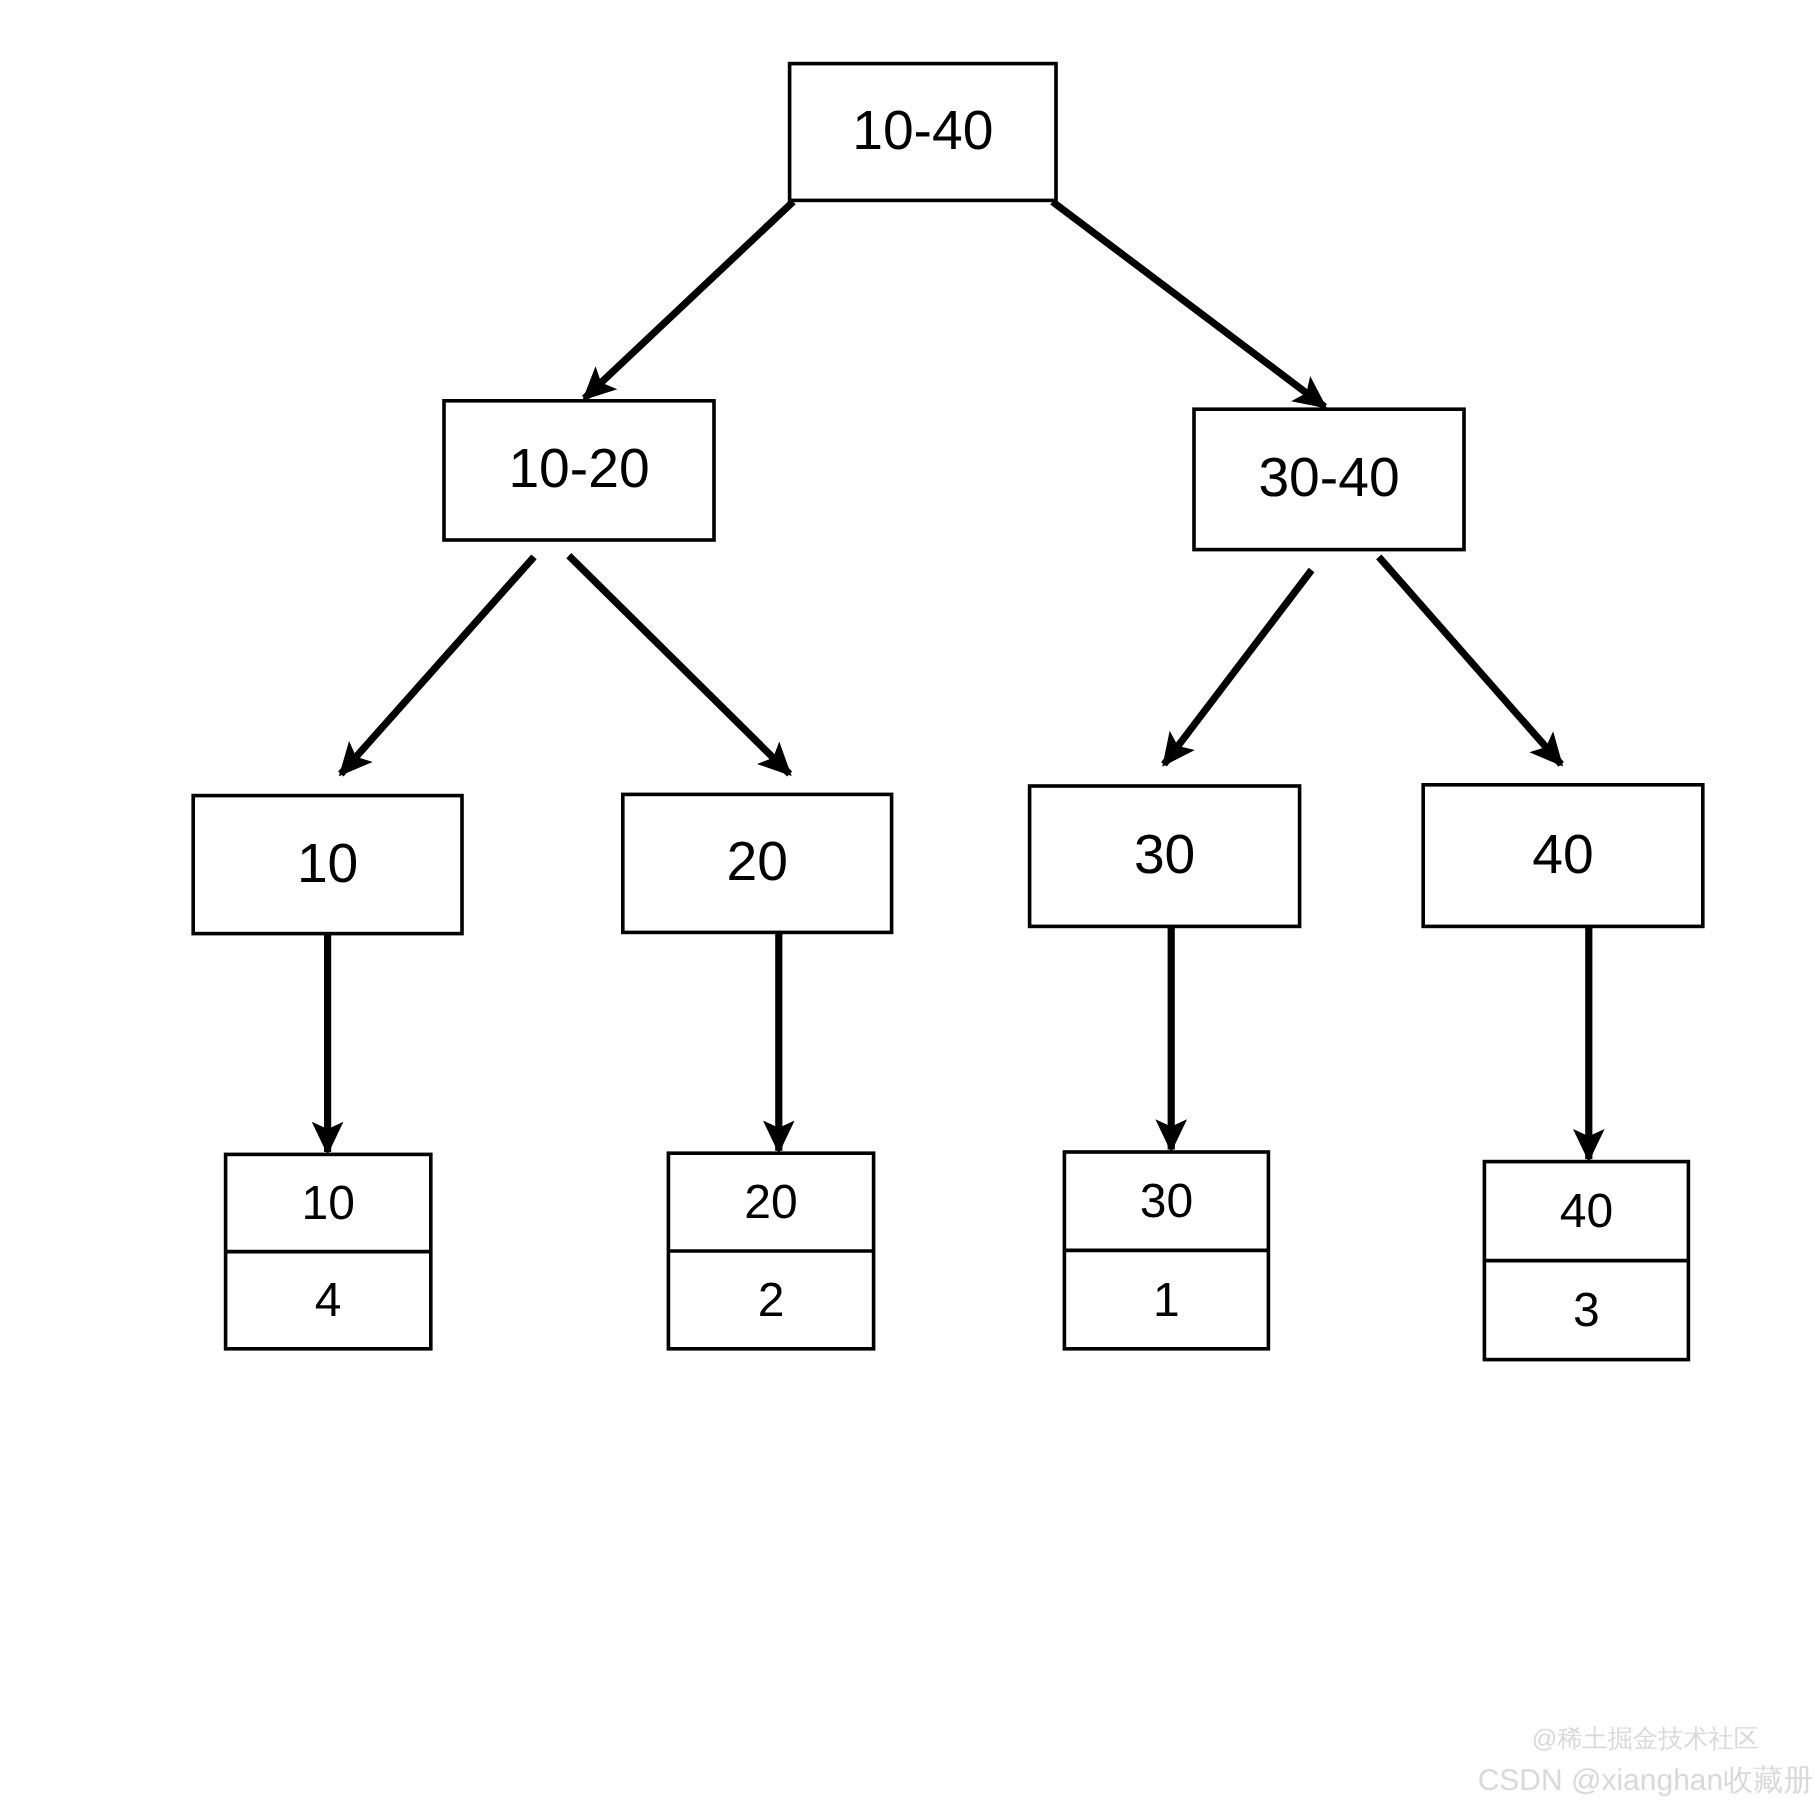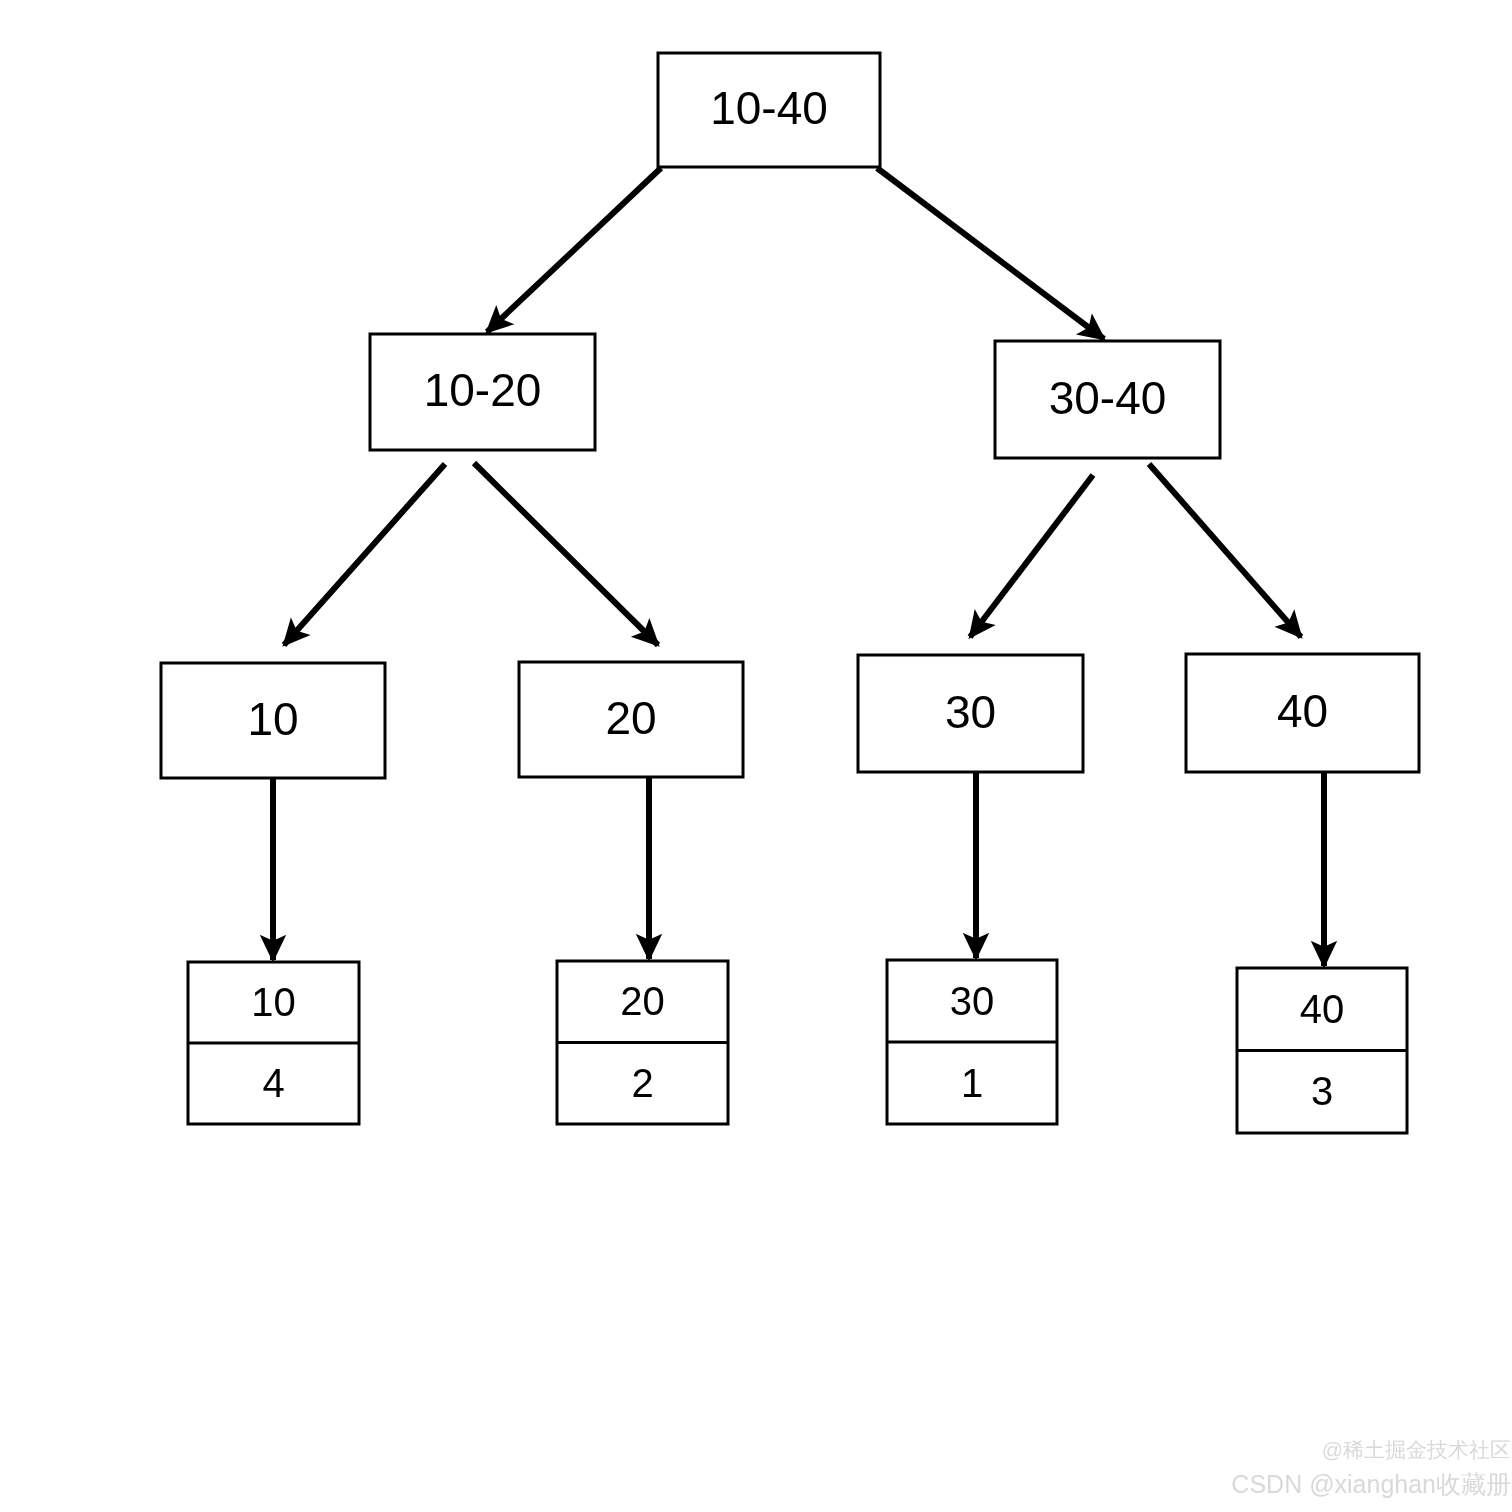--- a/index.html
+++ b/index.html
@@ -58,21 +58,21 @@
     font-family: "Liberation Sans", sans-serif;
     font-size: 40px;
     fill: #000000;
     text-anchor: middle;
     dominant-baseline: middle;
   }
   .watermark {
     position: absolute;
     right: 26px;
     bottom: 10px;
-    text-align: right;
+    text-align: center;
     font-family: "Liberation Sans", sans-serif;
     color: #d9d9d9;
     line-height: 1.45;
     user-select: none;
   }
   .watermark .wm-line1 { font-size: 21px; display: block; }
   .watermark .wm-line2 { font-size: 25px; display: block; }
 </style>
 </head>
 <body>

